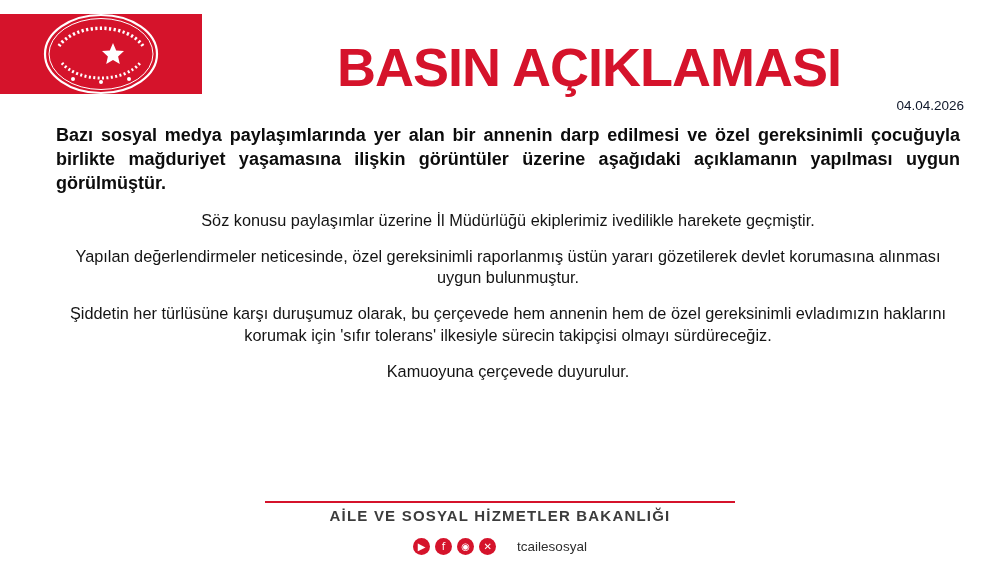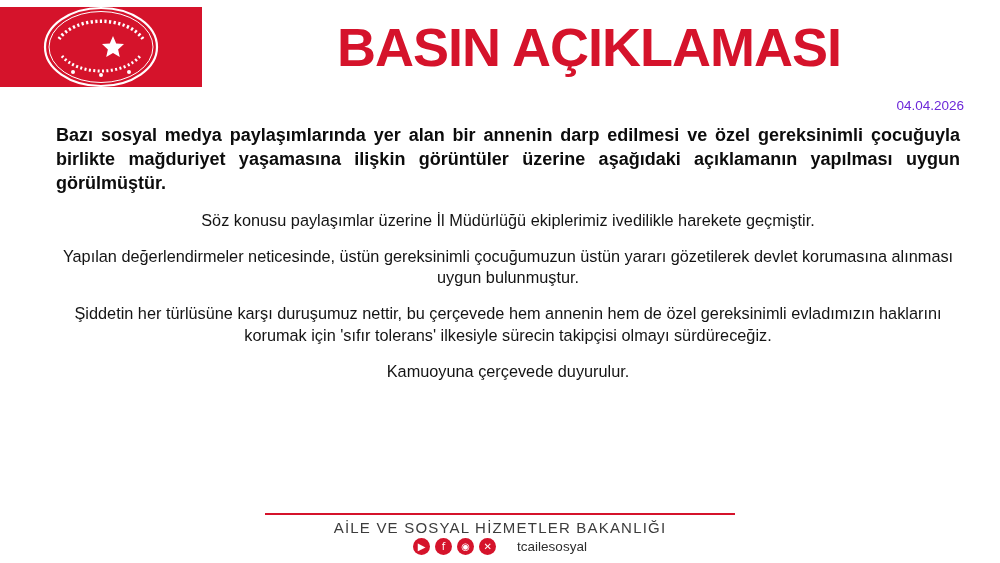--- a/index.html
+++ b/index.html
@@ -19,21 +19,21 @@
     height: 563px;
     background: #ffffff;
     box-sizing: border-box;
   }
 
   
   .header {
     position: relative;
     height: 94px;
     display: flex;
-    align-items: center;
+    align-items: flex-end;
   }
   .logo-block {
     width: 202px;
     background: #d5132b;
     display: flex;
     align-items: center;
     justify-content: center;
     flex: 0 0 202px;
   }
   .logo-emblem {
@@ -56,21 +56,21 @@
     color: #d5132b;
     white-space: nowrap;
     line-height: 1;
   }
 
   
   .date-row {
     text-align: right;
     padding: 4px 36px 0 0;
     font-size: 13.5px;
-    color: #6d28d9;
+    color: #0f172a;
     font-family: "Liberation Sans", sans-serif;
     height: 22px;
     box-sizing: border-box;
   }
 
   
   .content {
     padding: 8px 40px 0 56px;
   }
   .lead {
@@ -97,25 +97,25 @@
     bottom: 8px;
     text-align: center;
   }
   .footer-sep {
     width: 470px;
     height: 2px;
     background: #d5132b;
     margin: 0 auto 4px auto;
   }
   .footer-title {
-    font-weight: normal;
+    font-weight: bold;
     font-size: 15px;
     letter-spacing: 1.2px;
     color: #3c3c3c;
-    margin-bottom: 2px;
+    margin-bottom: 14px;
   }
   .social-row {
     display: flex;
     align-items: center;
     justify-content: center;
     gap: 5px;
   }
   .sicon {
     width: 17px;
     height: 17px;
@@ -172,22 +172,22 @@
     <div class="header-title-wrap">
       <div class="header-title">BASIN AÇIKLAMASI</div>
     </div>
   </div>
 
   <div class="date-row">04.04.2026</div>
 
   <div class="content">
     <p class="lead">Bazı sosyal medya paylaşımlarında yer alan bir annenin darp edilmesi ve özel gereksinimli çocuğuyla birlikte mağduriyet yaşamasına ilişkin görüntüler üzerine aşağıdaki açıklamanın yapılması uygun görülmüştür.</p>
     <p class="para">Söz konusu paylaşımlar üzerine İl Müdürlüğü ekiplerimiz ivedilikle harekete geçmiştir.</p>
-    <p class="para">Yapılan değerlendirmeler neticesinde, üstün gereksinimli çocuğumuzun üstün yararı gözetilerek devlet korumasına alınması uygun bulunmuştur.</p>
-    <p class="para">Şiddetin her türlüsüne karşı duruşumuz nettir, bu çerçevede hem annenin hem de özel gereksinimli evladımızın haklarını korumak için 'sıfır tolerans' ilkesiyle sürecin takipçisi olmayı sürdüreceğiz.</p>
+    <p class="para">Yapılan değerlendirmeler neticesinde, özel gereksinimli raporlanmış üstün yararı gözetilerek devlet korumasına alınması uygun bulunmuştur.</p>
+    <p class="para">Şiddetin her türlüsüne karşı duruşumuz olarak, bu çerçevede hem annenin hem de özel gereksinimli evladımızın haklarını korumak için 'sıfır tolerans' ilkesiyle sürecin takipçisi olmayı sürdüreceğiz.</p>
     <p class="para">Kamuoyuna çerçevede duyurulur.</p>
   </div>
 
   <div class="footer">
     <div class="footer-sep"></div>
     <div class="footer-title">AİLE VE SOSYAL HİZMETLER BAKANLIĞI</div>
     <div class="social-row">
       <span class="sicon">▶</span>
       <span class="sicon">f</span>
       <span class="sicon">◉</span>

